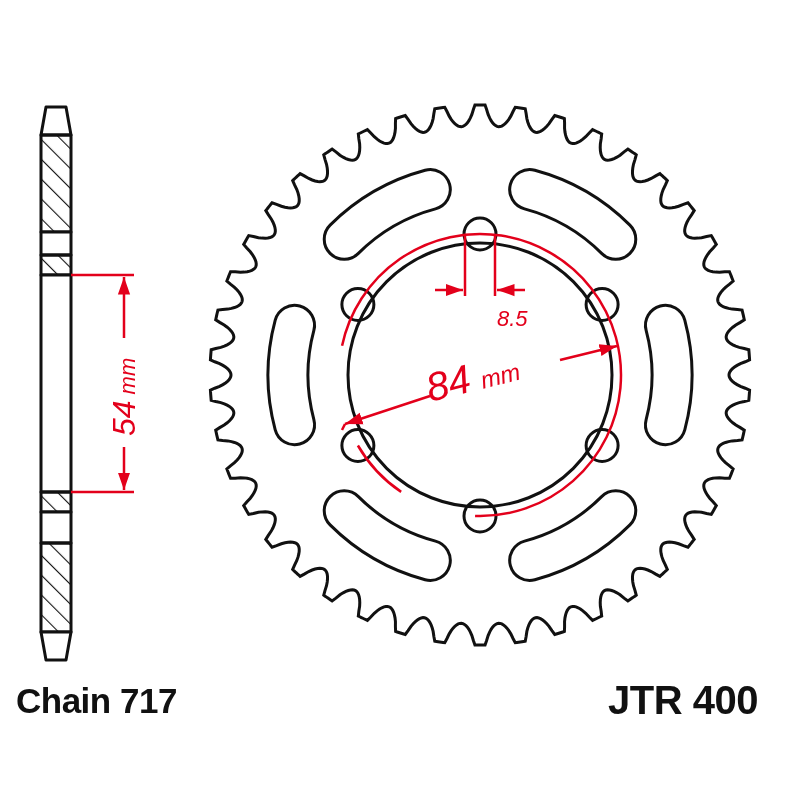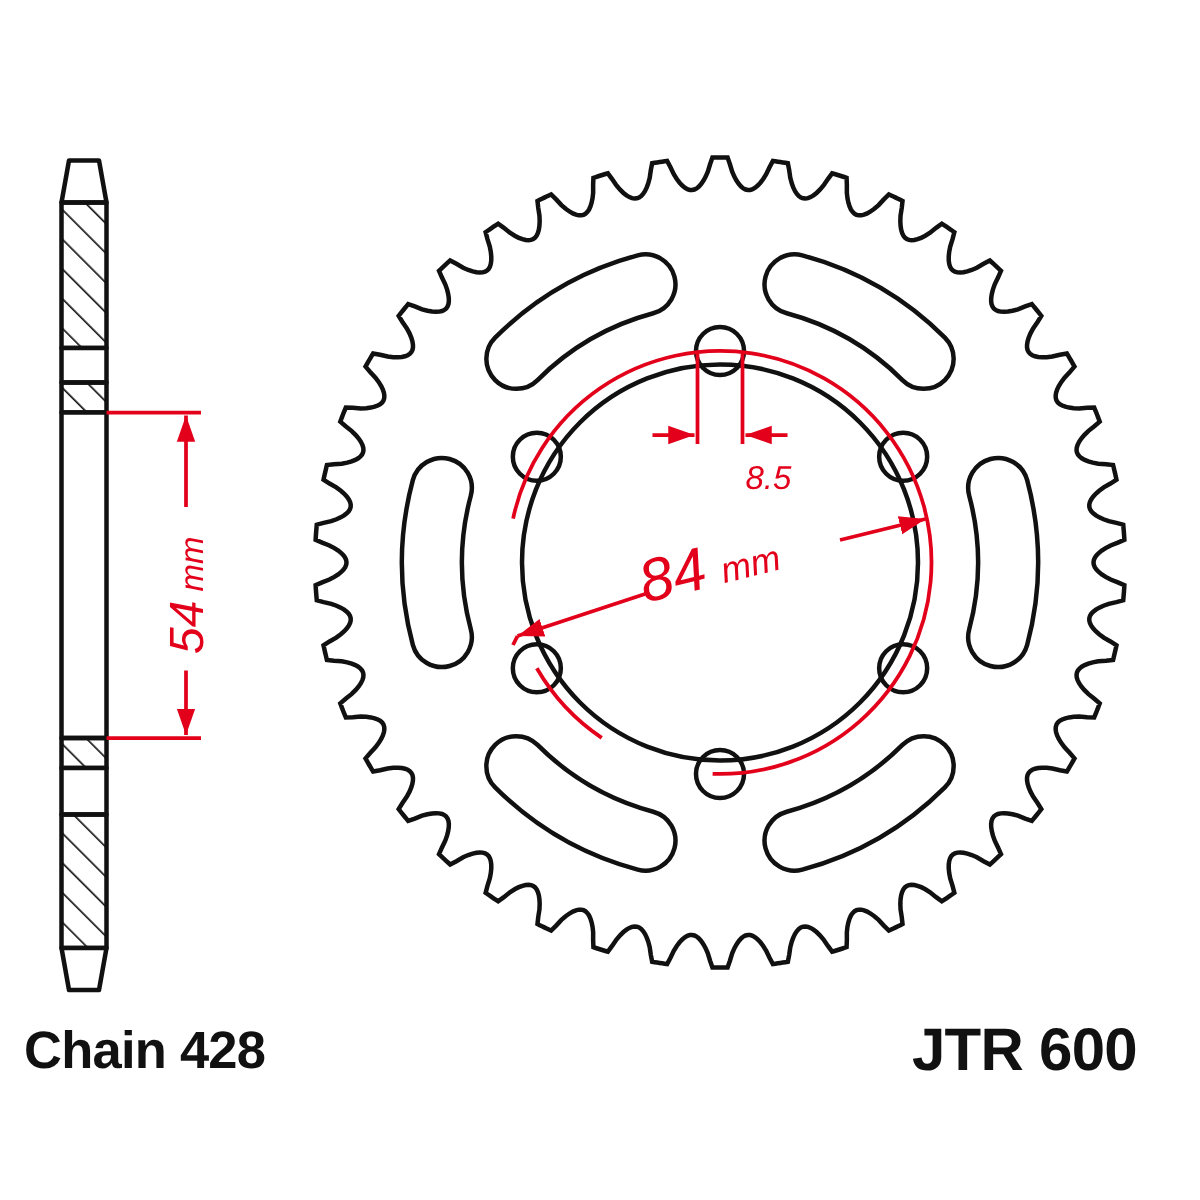--- a/index.html
+++ b/index.html
@@ -87,14 +87,14 @@
   <path d="M357.89,445.50 A141,141 0 0 0 401.15,491.89"></path>
     </g>
 
   <text class="dim-text" x="497" y="326" font-size="22">8.5</text>
 
   <text class="dim-text" transform="translate(430,402) rotate(-14)" font-size="40">
     <tspan>84</tspan><tspan dx="10" font-size="24">mm</tspan>
   </text>
 </svg>
 
-<div id="chain-label" class="label">Chain 428</div>
-<div id="model-label" class="label">JTR 600</div>
+<div id="chain-label" class="label">Chain 717</div>
+<div id="model-label" class="label">JTR 400</div>
 
 </body></html>

